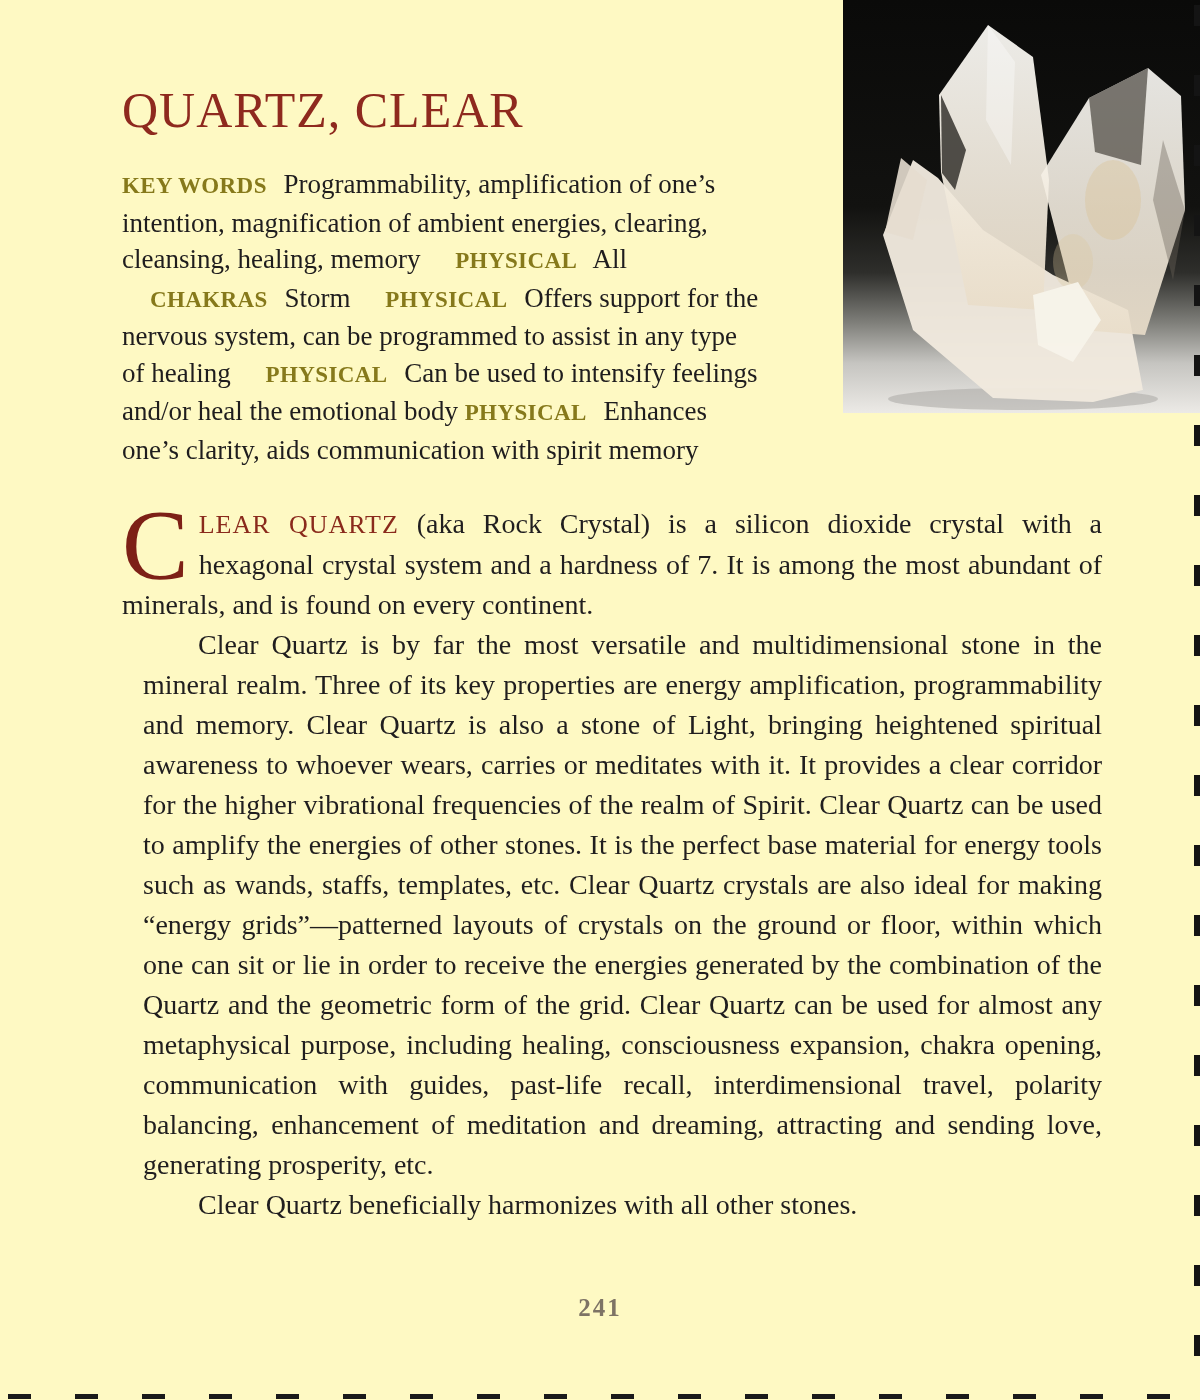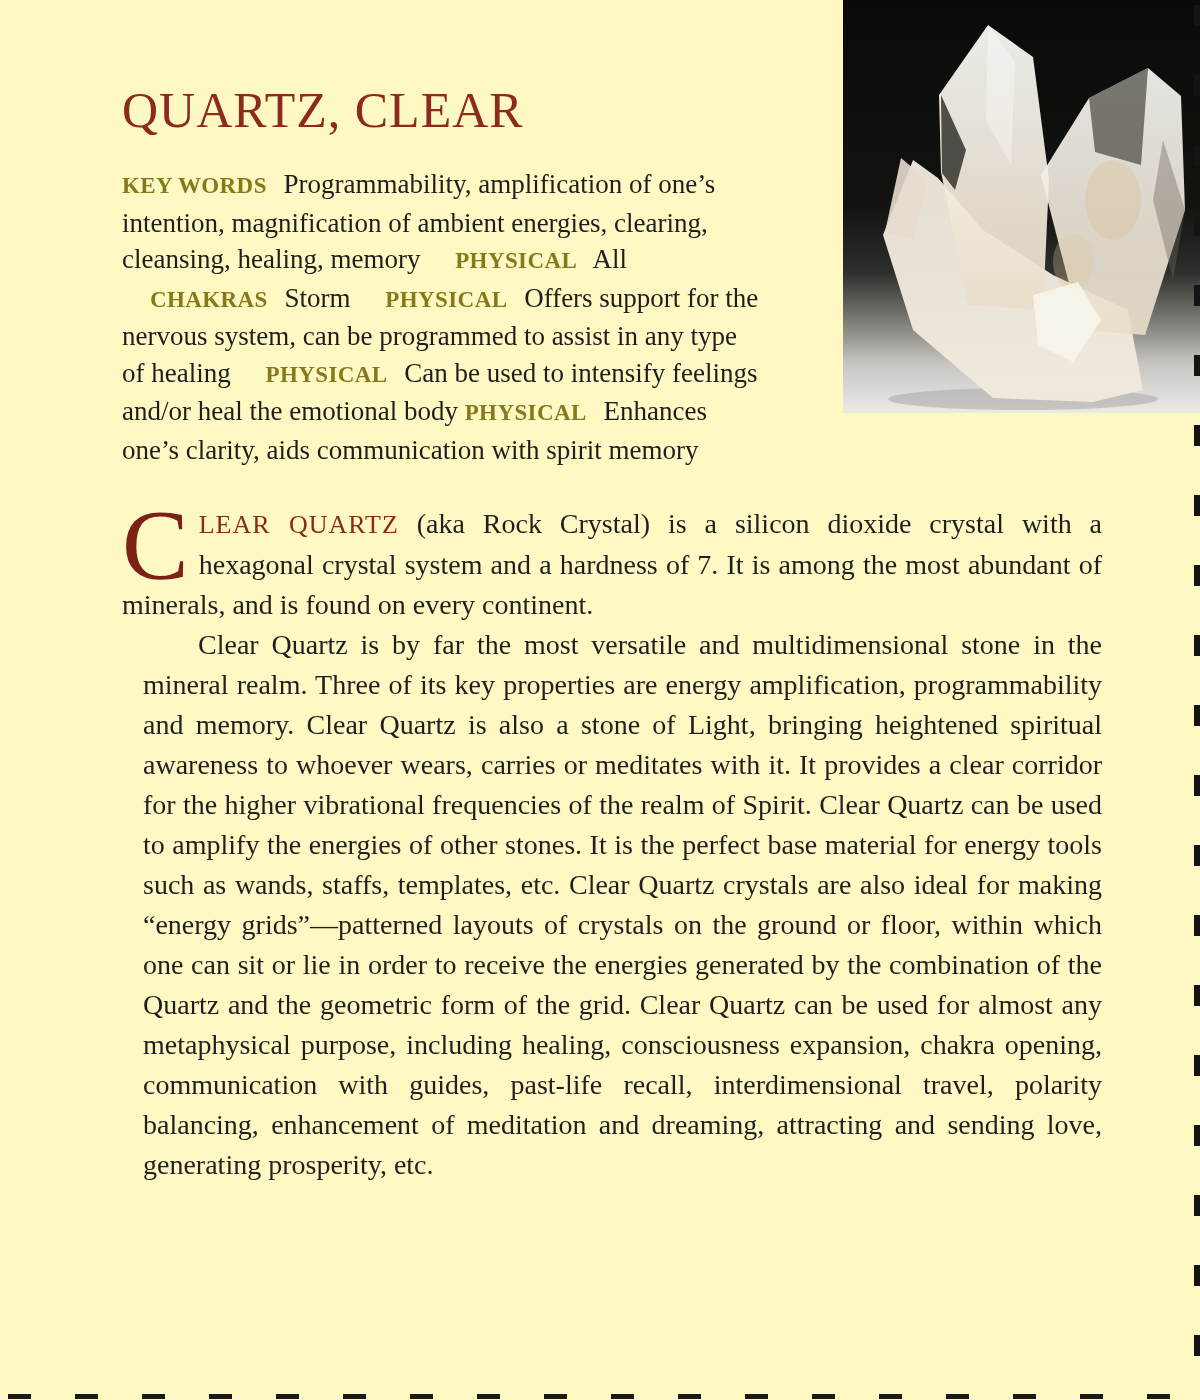--- a/index.html
+++ b/index.html
@@ -137,21 +137,23 @@
       <span class="kw-label">PHYSICAL</span>
       <span>Enhances one’s clarity, aids communication with spirit memory</span>
     </p>
 
     <div class="body-text">
       <p>
         <span class="dropcap">C</span><span class="lead-caps">LEAR QUARTZ</span>
         <span>(aka Rock Crystal) is a silicon dioxide crystal with a hexagonal crystal system and a hardness of 7. It is among the most abundant of minerals, and is found on every continent.</span>
       </p>
       <p class="indent">Clear Quartz is by far the most versatile and multidimensional stone in the mineral realm. Three of its key properties are energy amplification, programmability and memory. Clear Quartz is also a stone of Light, bringing heightened spiritual awareness to whoever wears, carries or meditates with it. It provides a clear corridor for the higher vibrational frequencies of the realm of Spirit. Clear Quartz can be used to amplify the energies of other stones. It is the perfect base material for energy tools such as wands, staffs, templates, etc. Clear Quartz crystals are also ideal for making “energy grids”—patterned layouts of crystals on the ground or floor, within which one can sit or lie in order to receive the energies generated by the combination of the Quartz and the geometric form of the grid. Clear Quartz can be used for almost any metaphysical purpose, including healing, consciousness expansion, chakra opening, communication with guides, past-life recall, interdimensional travel, polarity balancing, enhancement of meditation and dreaming, attracting and sending love, generating prosperity, etc.</p>
+      <p class="indent">Clear Quartz beneficially harmonizes with all other stones.</p>
     </div>
 
   </div>
 
+  <div class="page-number">241</div>
 
   <div class="edge-ticks"></div>
   <div class="edge-dashes"></div>
 
 </div>
 
 </body></html>

